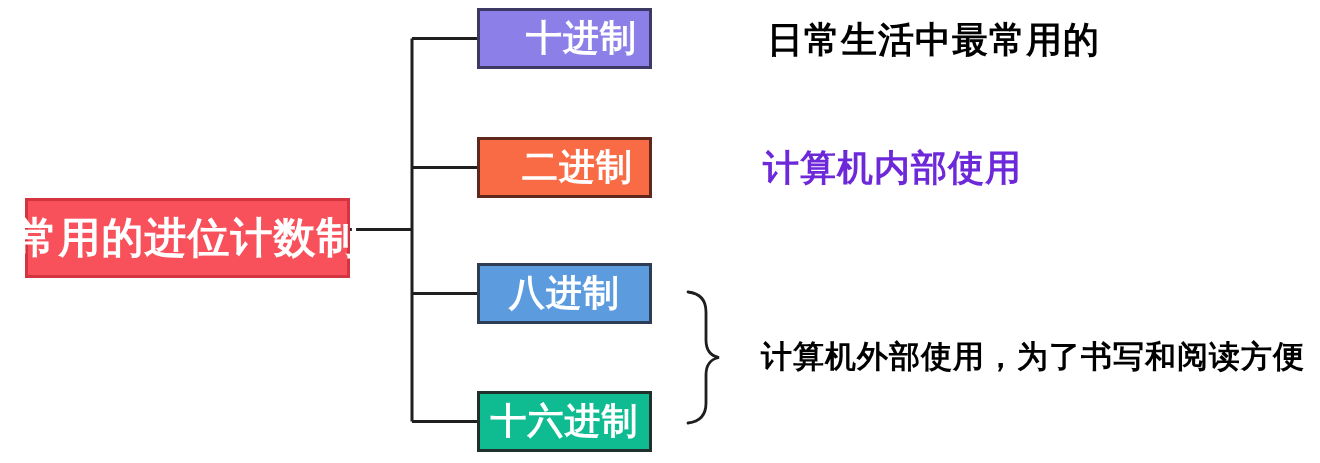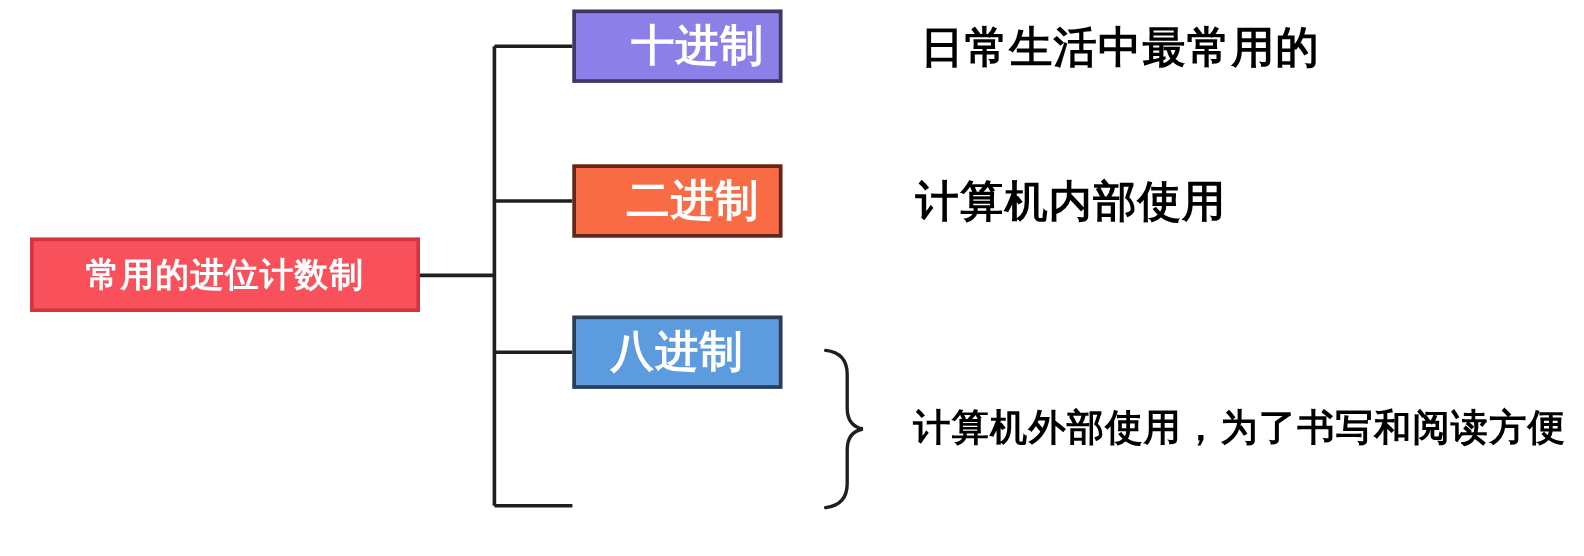--- a/index.html
+++ b/index.html
@@ -30,22 +30,22 @@
     justify-content: center;
     border: 3px solid #333;
     font-weight: bold;
     letter-spacing: 1px;
     white-space: nowrap;
   }
   .node.root {
     left: 25px;
     top: 198px;
     width: 325px;
-    height: 62px;
-    font-size: 28px;
+    height: 80px;
+    font-size: 42px;
   }
   .node.child {
     left: 477px;
     width: 175px;
     height: 61px;
     font-size: 36px;
   }
   .child.c0 { top: 8px; }
   .child.c1 { top: 137px; }
   .child.c2 { top: 263px; }
@@ -77,20 +77,21 @@
   </svg>
 
   <div class="node root" style="background-color: rgb(248, 81, 92); border-color: rgb(212, 52, 64); color: rgb(255, 255, 255);">常用的进位计数制</div>
 
   <div class="node child c0" style="background-color: rgb(140, 128, 232); border-color: rgb(60, 58, 100); color: rgb(255, 255, 255); padding-left: 34px;">十进制</div>
 
   <div class="node child c1" style="background-color: rgb(249, 107, 69); border-color: rgb(94, 41, 28); color: rgb(255, 255, 255); padding-left: 26px;">二进制</div>
 
   <div class="node child c2" style="background-color: rgb(91, 155, 222); border-color: rgb(45, 61, 86); color: rgb(255, 255, 255);">八进制</div>
 
+  <div class="node child c3" style="background-color: rgb(15, 188, 146); border-color: rgb(32, 49, 44); color: rgb(255, 255, 255);">十六进制</div>
 
   <div class="note n0" style="color: rgb(0, 0, 0);">日常生活中最常用的</div>
 
-  <div class="note n1" style="color: #000000;">计算机内部使用</div>
+  <div class="note n1" style="color: #6d28d9;">计算机内部使用</div>
 
   <div class="note n2" style="color: rgb(0, 0, 0);">计算机外部使用，为了书写和阅读方便</div>
 
 </div>
 
 </body></html>

